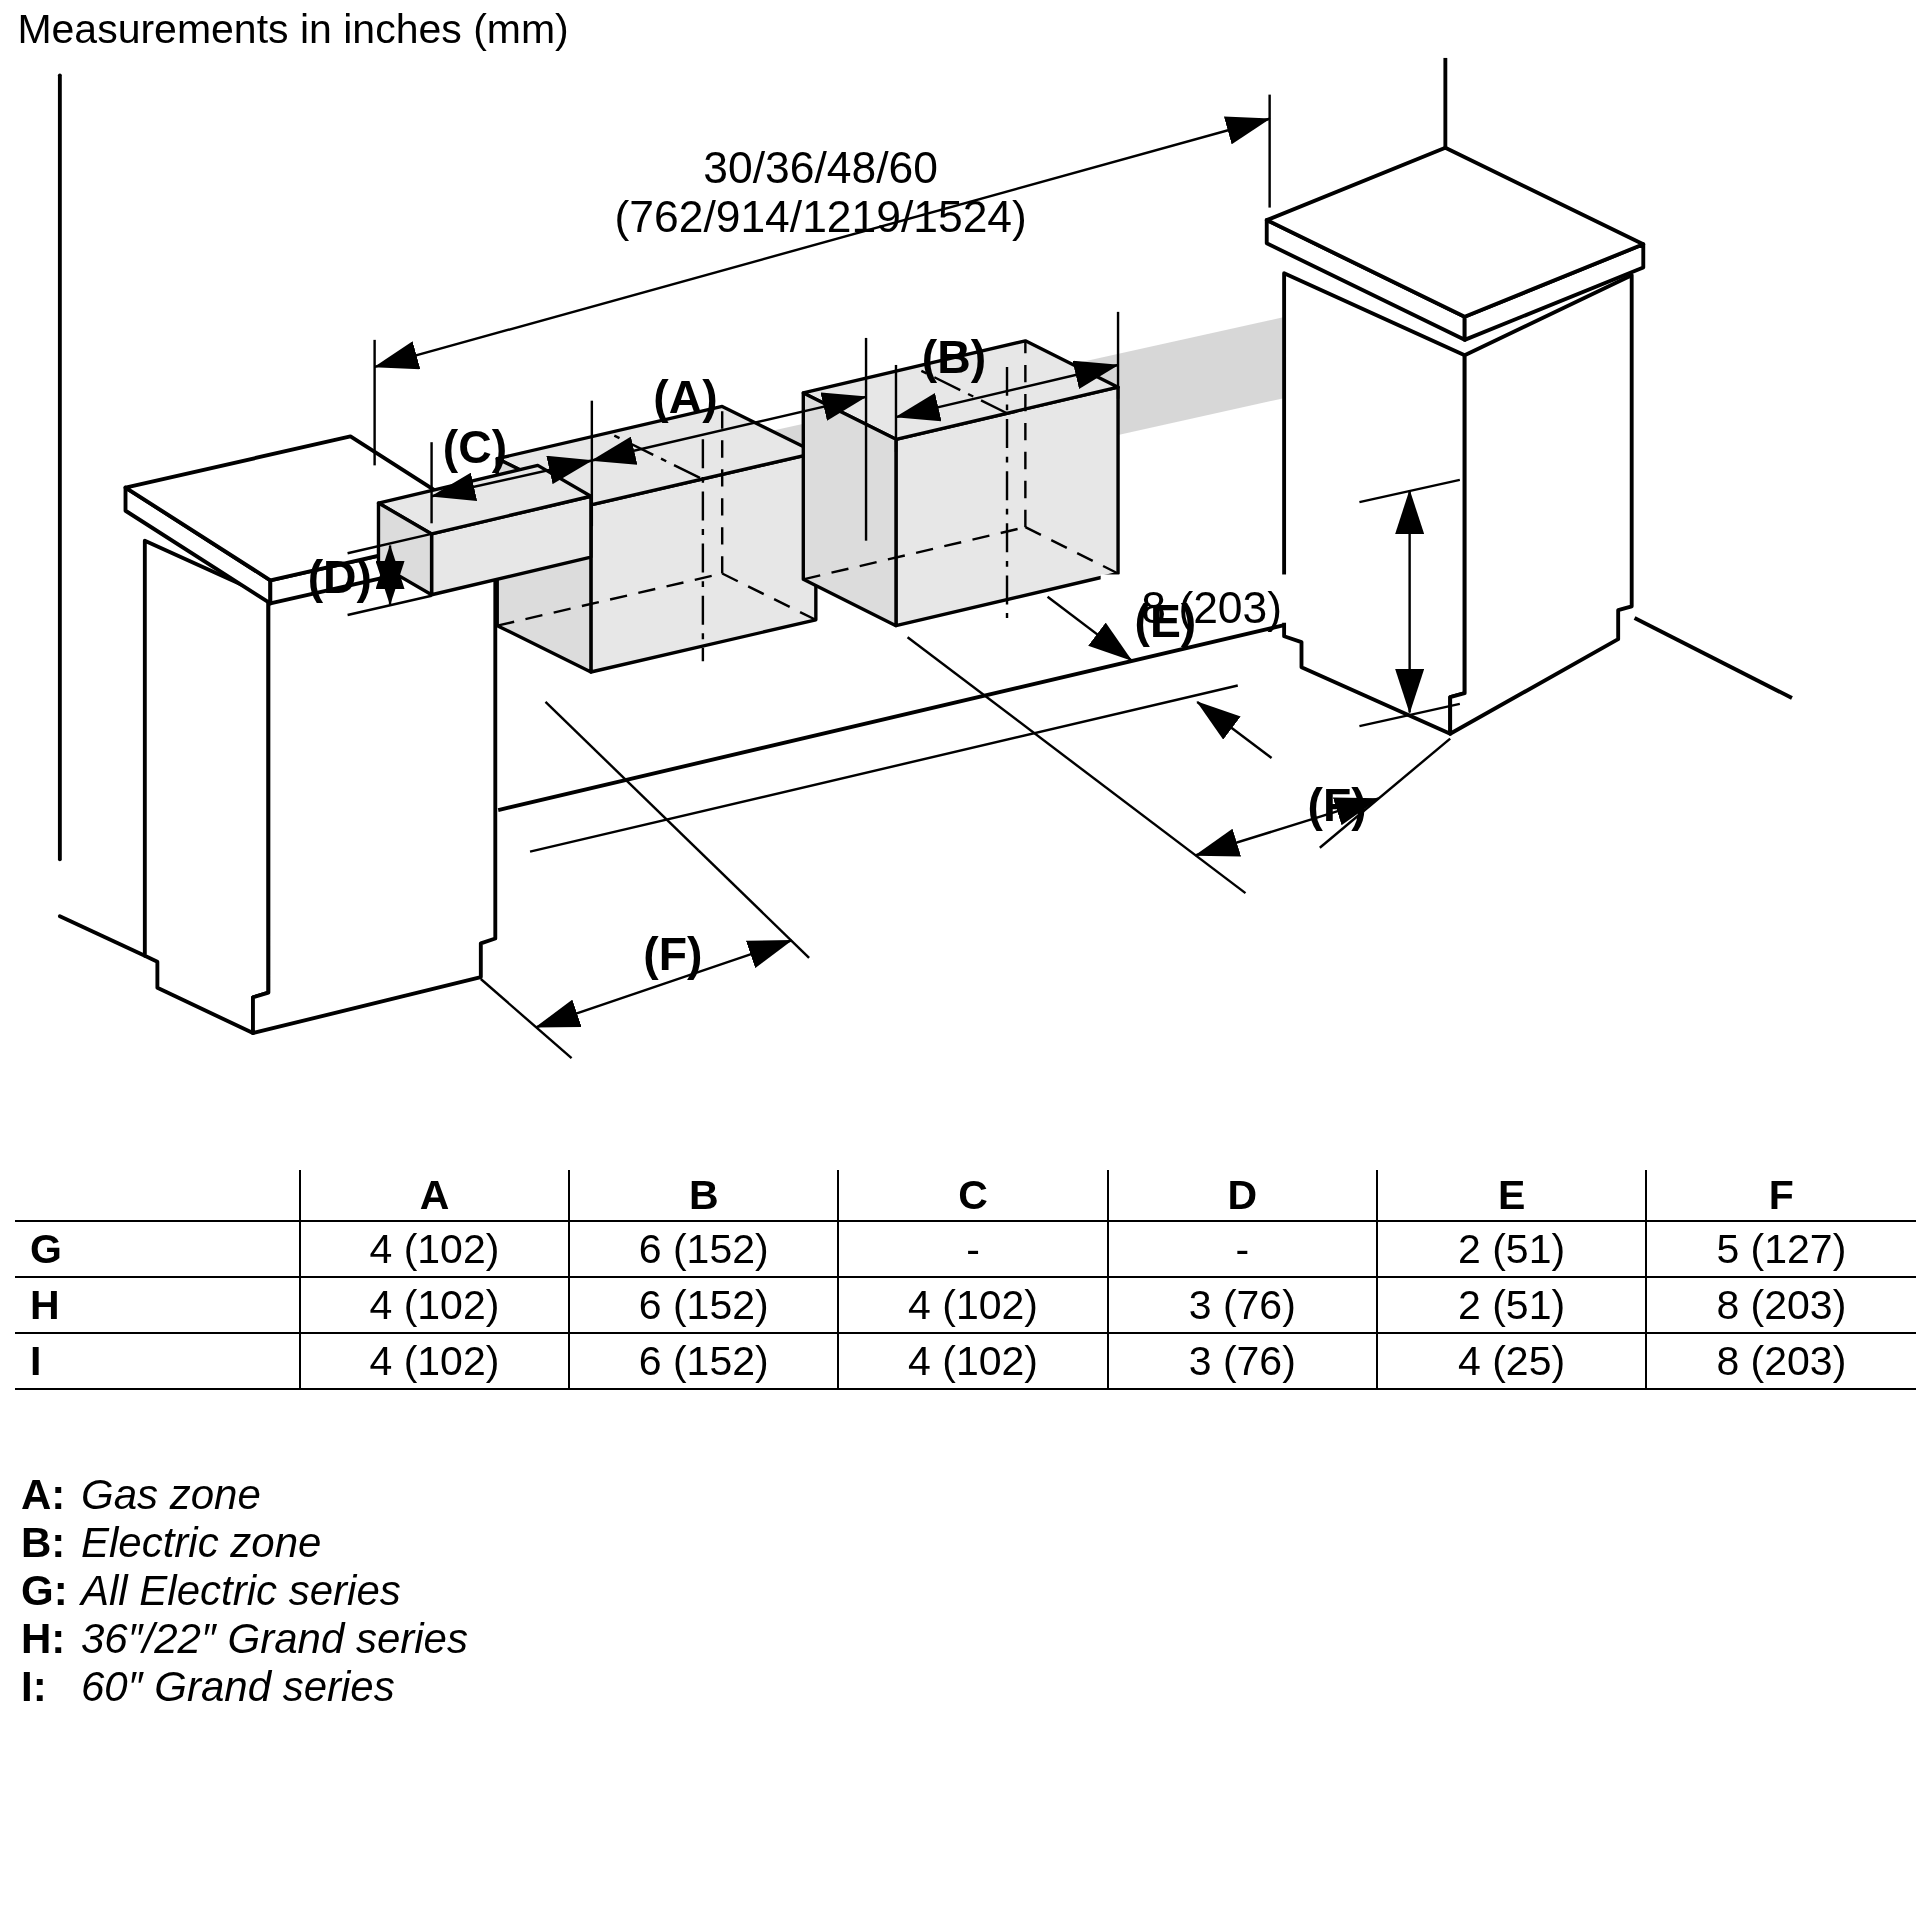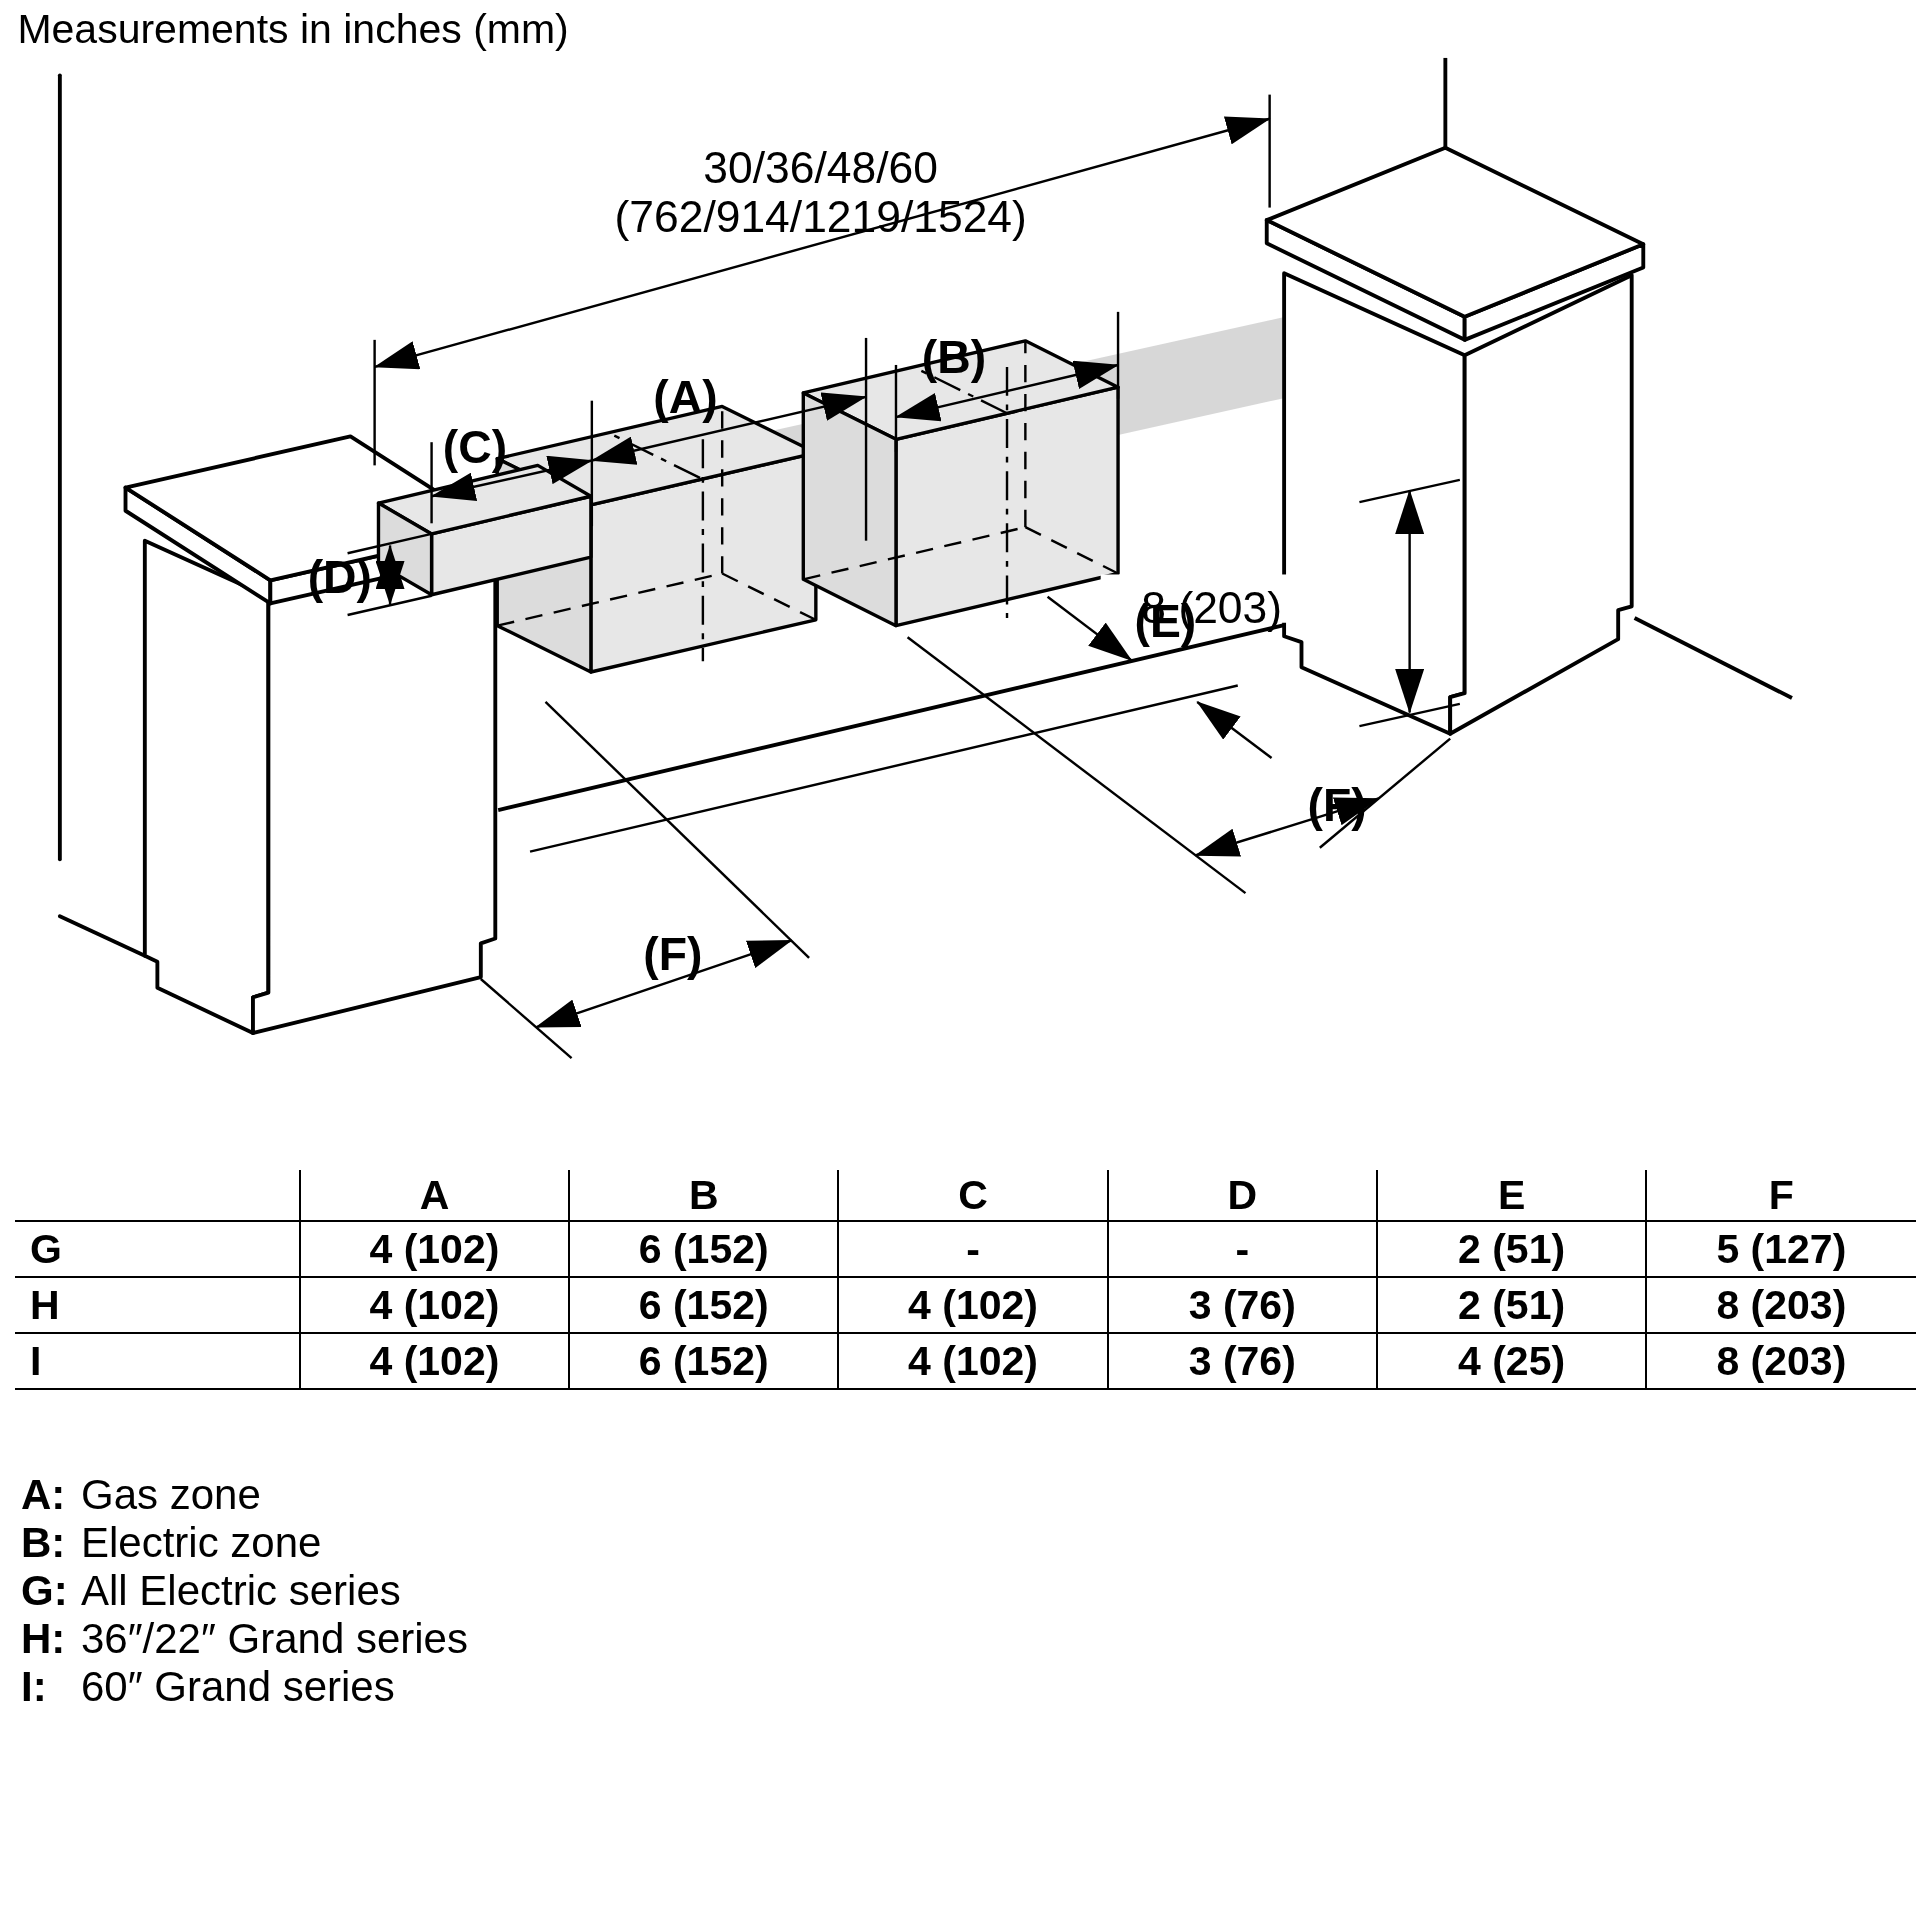--- a/index.html
+++ b/index.html
@@ -16,37 +16,37 @@
   .dimtxt{font-size:46px;font-weight:normal;}
 
   
   #spec-table{
     position:absolute;left:14.5px;top:1170px;width:1901px;
     border-collapse:collapse;table-layout:fixed;
     font-size:41px;
   }
   #spec-table th,#spec-table td{
     text-align:center;vertical-align:middle;height:54px;padding:0;
-    font-weight:bold;
+    font-weight:normal;
   }
   #spec-table thead th{font-weight:bold;height:50px;}
   #spec-table tr{border-bottom:2.9px solid #000;}
   #spec-table thead tr{border-bottom:2.9px solid #000;}
   #spec-table th:not(:first-child),#spec-table td:not(:first-child){
     border-left:2.9px solid #000;
   }
   #spec-table td:first-child{
     text-align:left;padding-left:15.4px;font-weight:bold;
   }
 
   
   #legend{position:absolute;left:21px;top:1471px;font-size:42px;line-height:48px;}
   .legend-row{display:flex;}
   .legend-key{font-weight:bold;width:60px;flex:0 0 60px;}
-  .legend-text{font-weight:normal;}
+  .legend-text{font-weight:normal;font-style:italic;}
 </style>
 </head>
 <body>
 
 <div id="stage">
 
   <div id="page-title">Measurements in inches (mm)</div>
 
   <svg width="1931" height="1931" viewBox="0 0 2000 2000">
     <defs>

